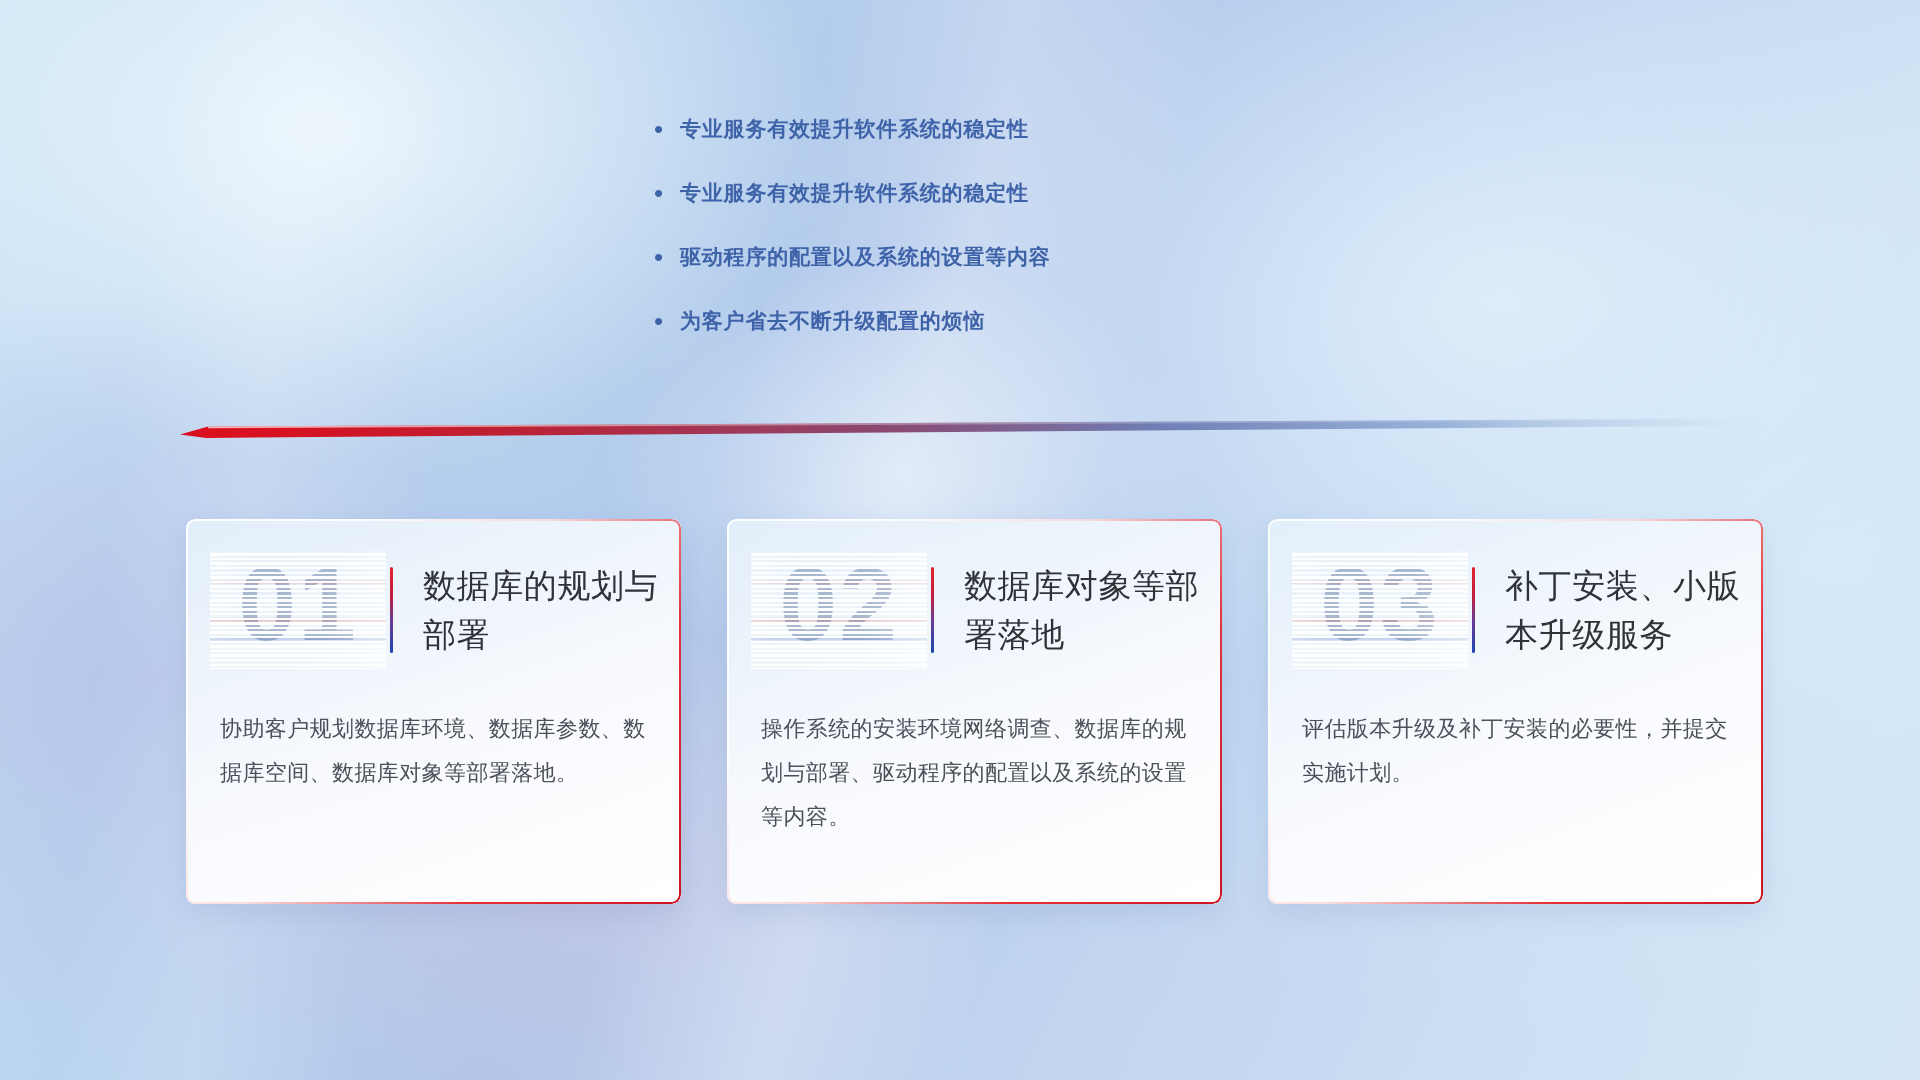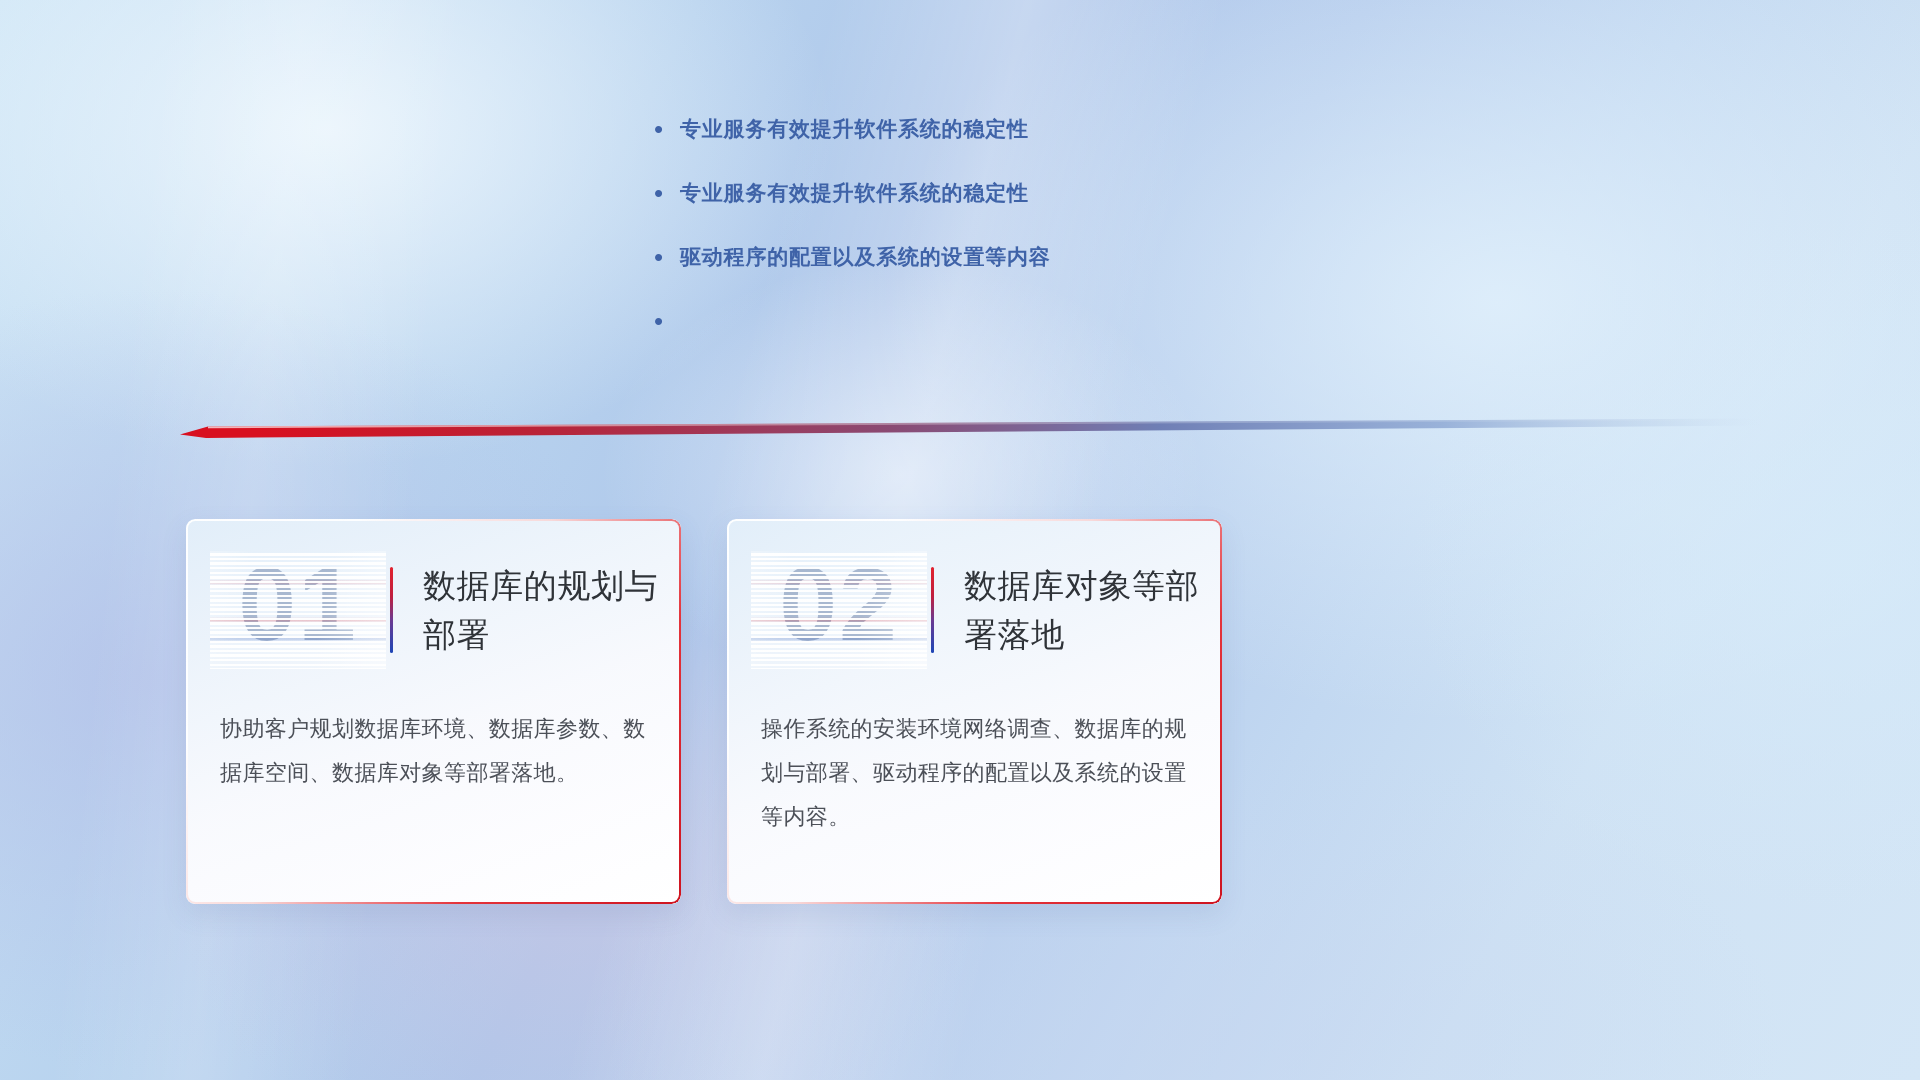--- a/index.html
+++ b/index.html
@@ -277,20 +277,21 @@
       <span class="bullet-text">专业服务有效提升软件系统的稳定性</span>
     </div>
 
     <div class="bullet-row">
       <span class="bullet-dot">•</span>
       <span class="bullet-text">驱动程序的配置以及系统的设置等内容</span>
     </div>
 
     <div class="bullet-row">
       <span class="bullet-dot">•</span>
+      <span class="bullet-text">为客户省去不断升级配置的烦恼</span>
     </div>
 
   </div>
 
   <div id="divider-wrap">
     <svg viewBox="0 0 1580 34" preserveAspectRatio="none">
       <defs>
         <linearGradient id="divGrad" x1="0" y1="0" x2="1" y2="0">
           <stop offset="0" stop-color="#d81020" stop-opacity="1"></stop>
           <stop offset="0.05" stop-color="#d81020" stop-opacity="1"></stop>
@@ -338,16 +339,30 @@
           <div class="tint"></div>
           <div class="mask"></div>
           <div class="fade"></div>
         </div>
         <div class="card-rule"></div>
         <div class="card-title">数据库对象等部署落地</div>
       </div>
       <div class="card-body">操作系统的安装环境网络调查、数据库的规划与部署、驱动程序的配置以及系统的设置等内容。</div>
     </div>
 
+    <div class="card">
+      <div class="card-border"></div>
+      <div class="card-head">
+        <div class="card-num">
+          <div class="glyph">03</div>
+          <div class="tint"></div>
+          <div class="mask"></div>
+          <div class="fade"></div>
+        </div>
+        <div class="card-rule"></div>
+        <div class="card-title">补丁安装、小版本升级服务</div>
+      </div>
+      <div class="card-body">评估版本升级及补丁安装的必要性，并提交实施计划。</div>
+    </div>
 
   </div>
 
 </div>
 
 </body></html>

